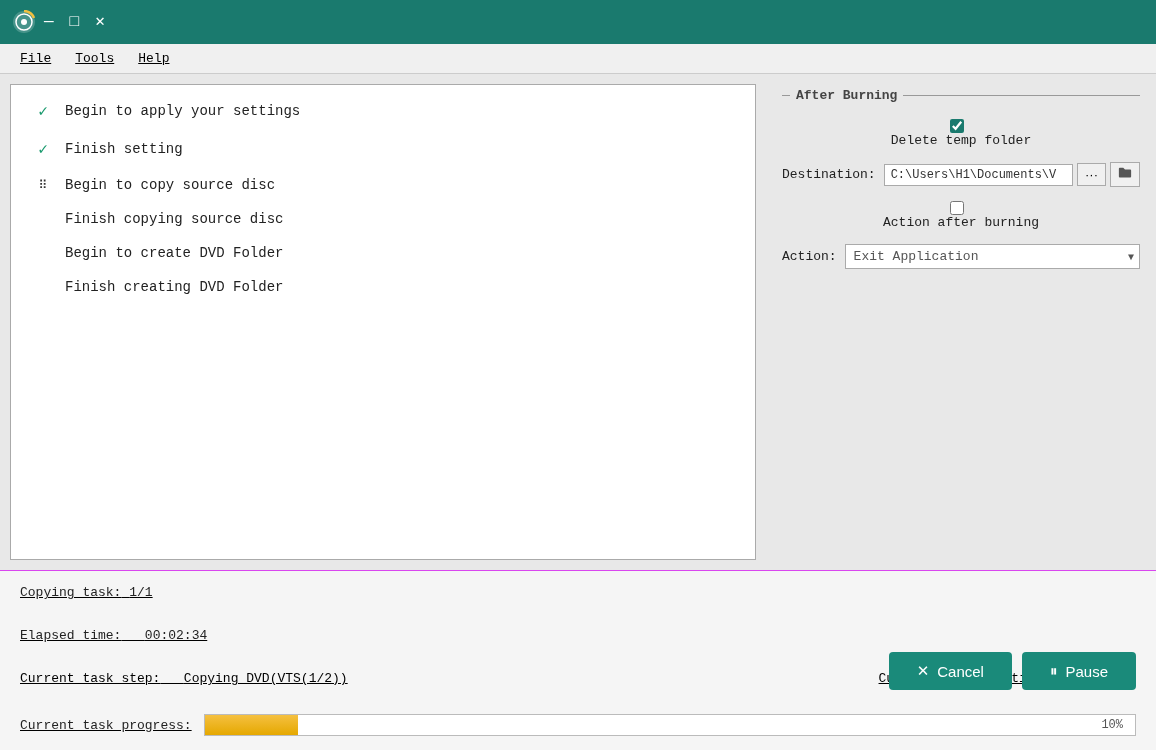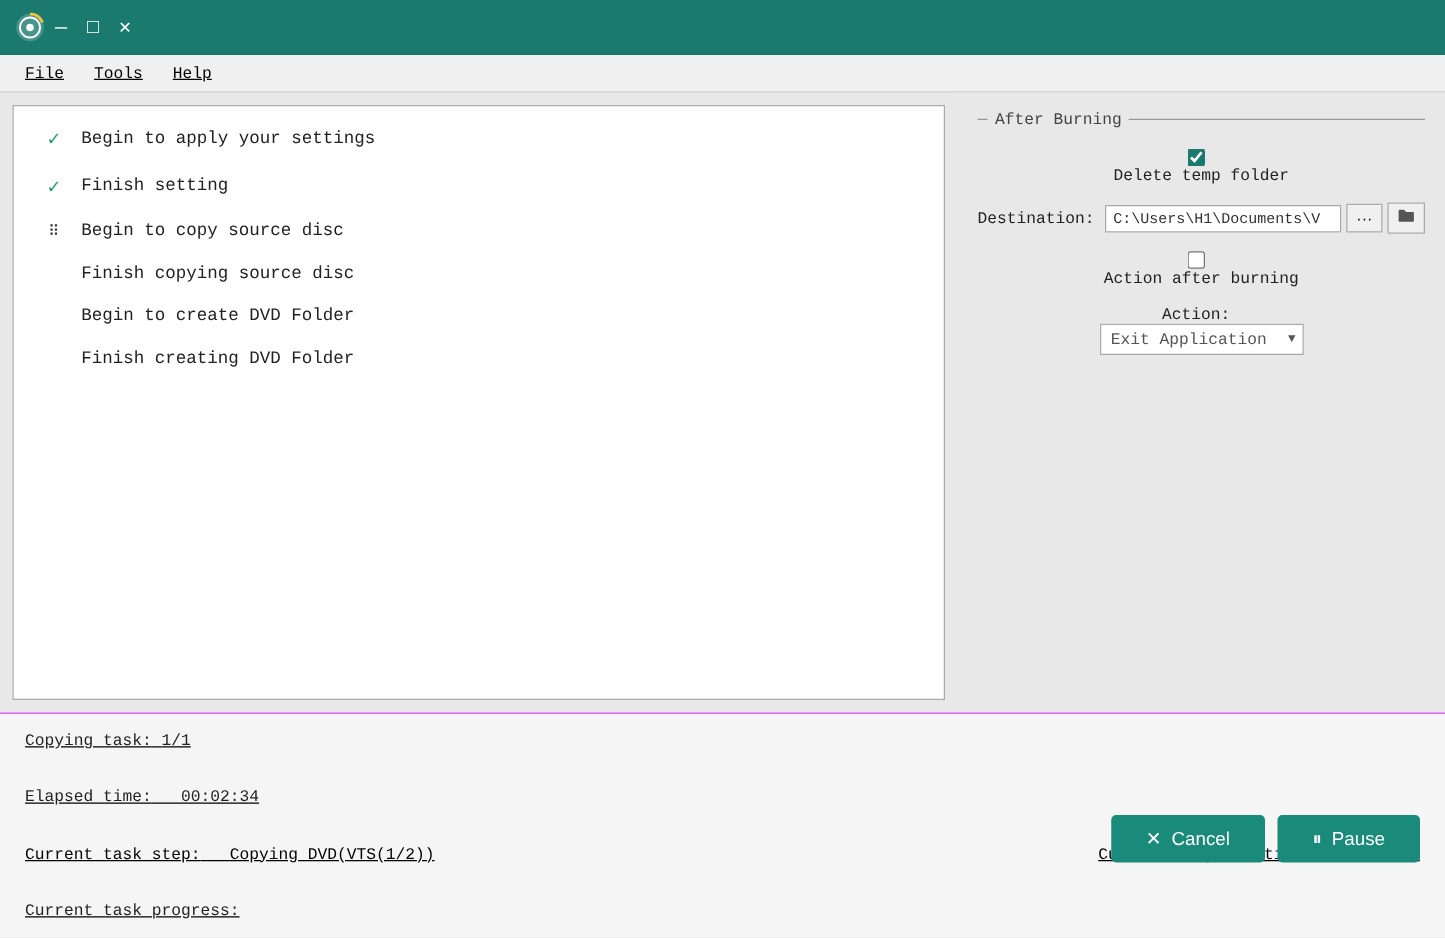--- a/index.html
+++ b/index.html
@@ -107,20 +107,21 @@
     .section-line-left {
       width: 8px;
       height: 1px;
       background: #999;
       margin-right: 6px;
     }
     .section-title {
       font-size: 13px;
       color: #444;
       white-space: nowrap;
+      font-weight: bold;
     }
     .section-line-right {
       flex: 1;
       height: 1px;
       background: #999;
       margin-left: 6px;
     }
 
     .option-row {
       display: flex;
@@ -168,21 +169,20 @@
       padding: 3px 7px;
       margin-left: 4px;
       cursor: pointer;
       font-size: 13px;
     }
 
     .action-row {
       display: flex;
       align-items: center;
       margin-bottom: 14px;
-      flex-direction: column;
     }
     .action-label {
       font-size: 13px;
       color: #222;
       margin-right: 8px;
       white-space: nowrap;
     }
     .action-select-wrapper {
       flex: 1;
       position: relative;
@@ -402,20 +402,24 @@
         <span>Copying DVD(VTS(1/2))</span>
       </div>
       <div>
         <span>Current step duration:</span>
         &nbsp;
         <span>00:02:31</span>
       </div>
     </div>
     <div class="progress-row">
       <span class="progress-label">Current task progress:</span>
+      <div class="progress-bar-outer">
+        <div class="progress-bar-inner" style="width: 10%"></div>
+        <span class="progress-pct">10%</span>
+      </div>
     </div>
   </div>
 
   <div id="action-buttons">
     <button class="action-btn">
       <span>✕</span>
       <span>Cancel</span>
     </button>
     <button class="action-btn">
       <span>⏸</span>

